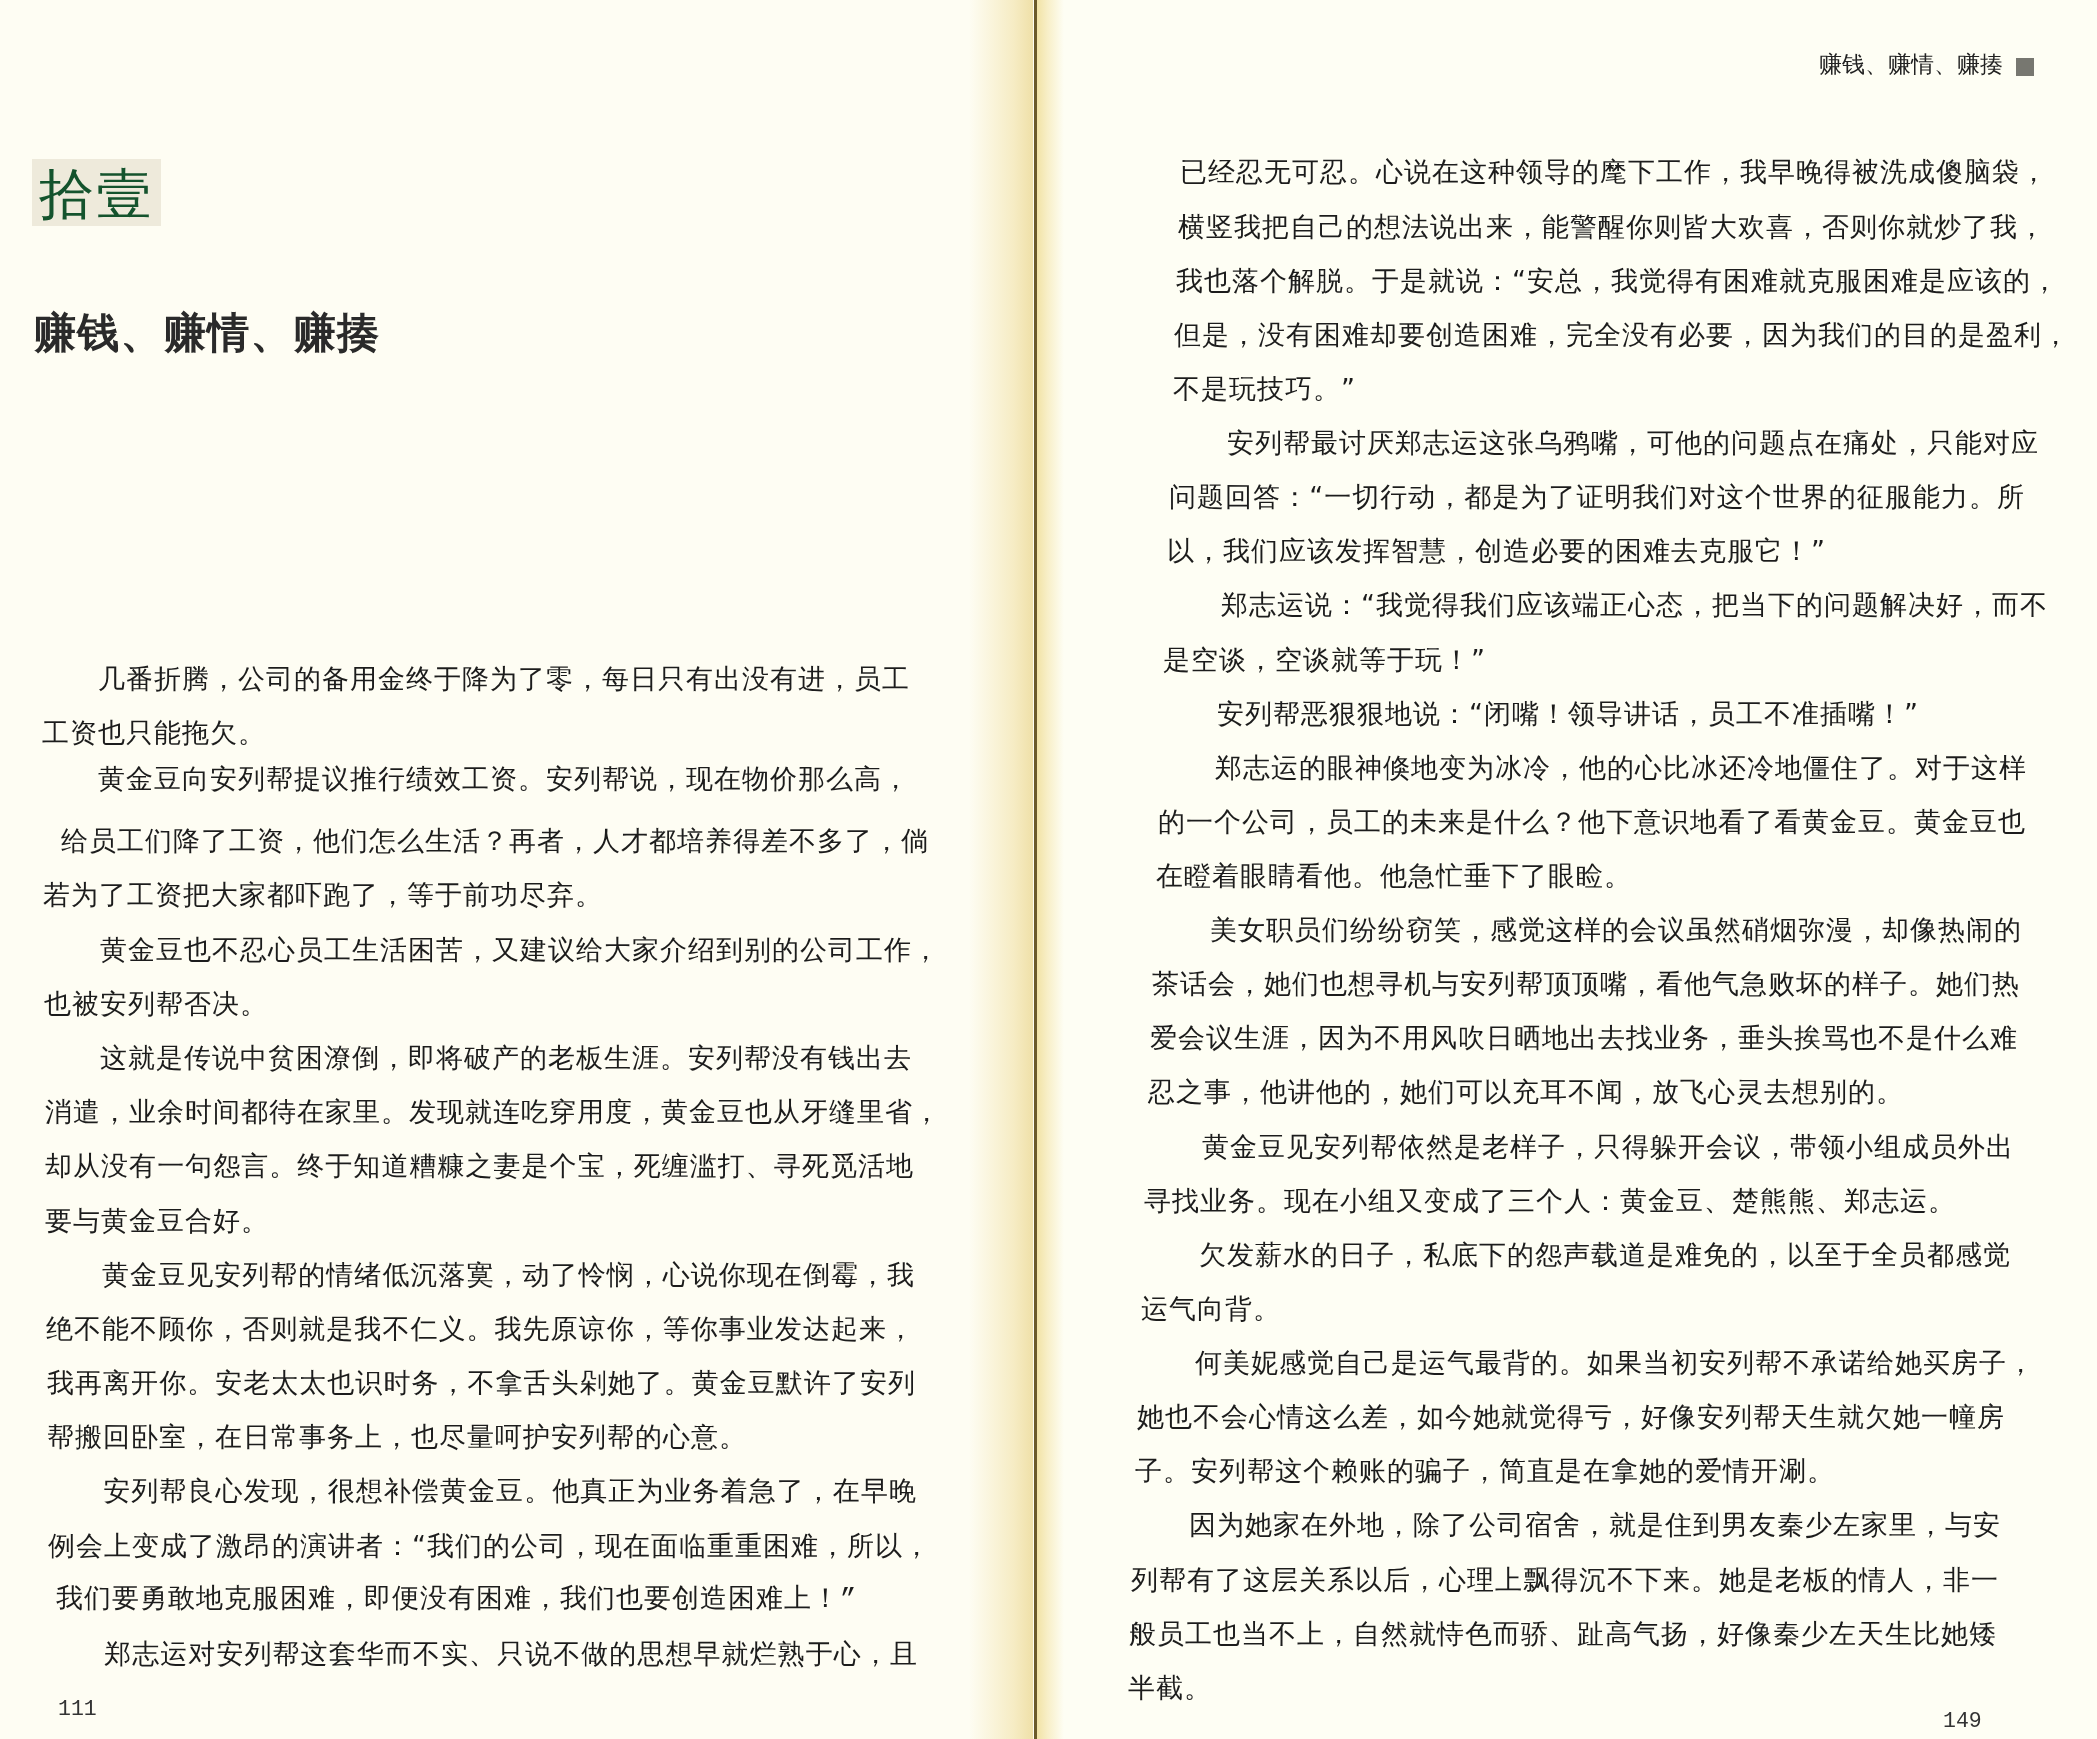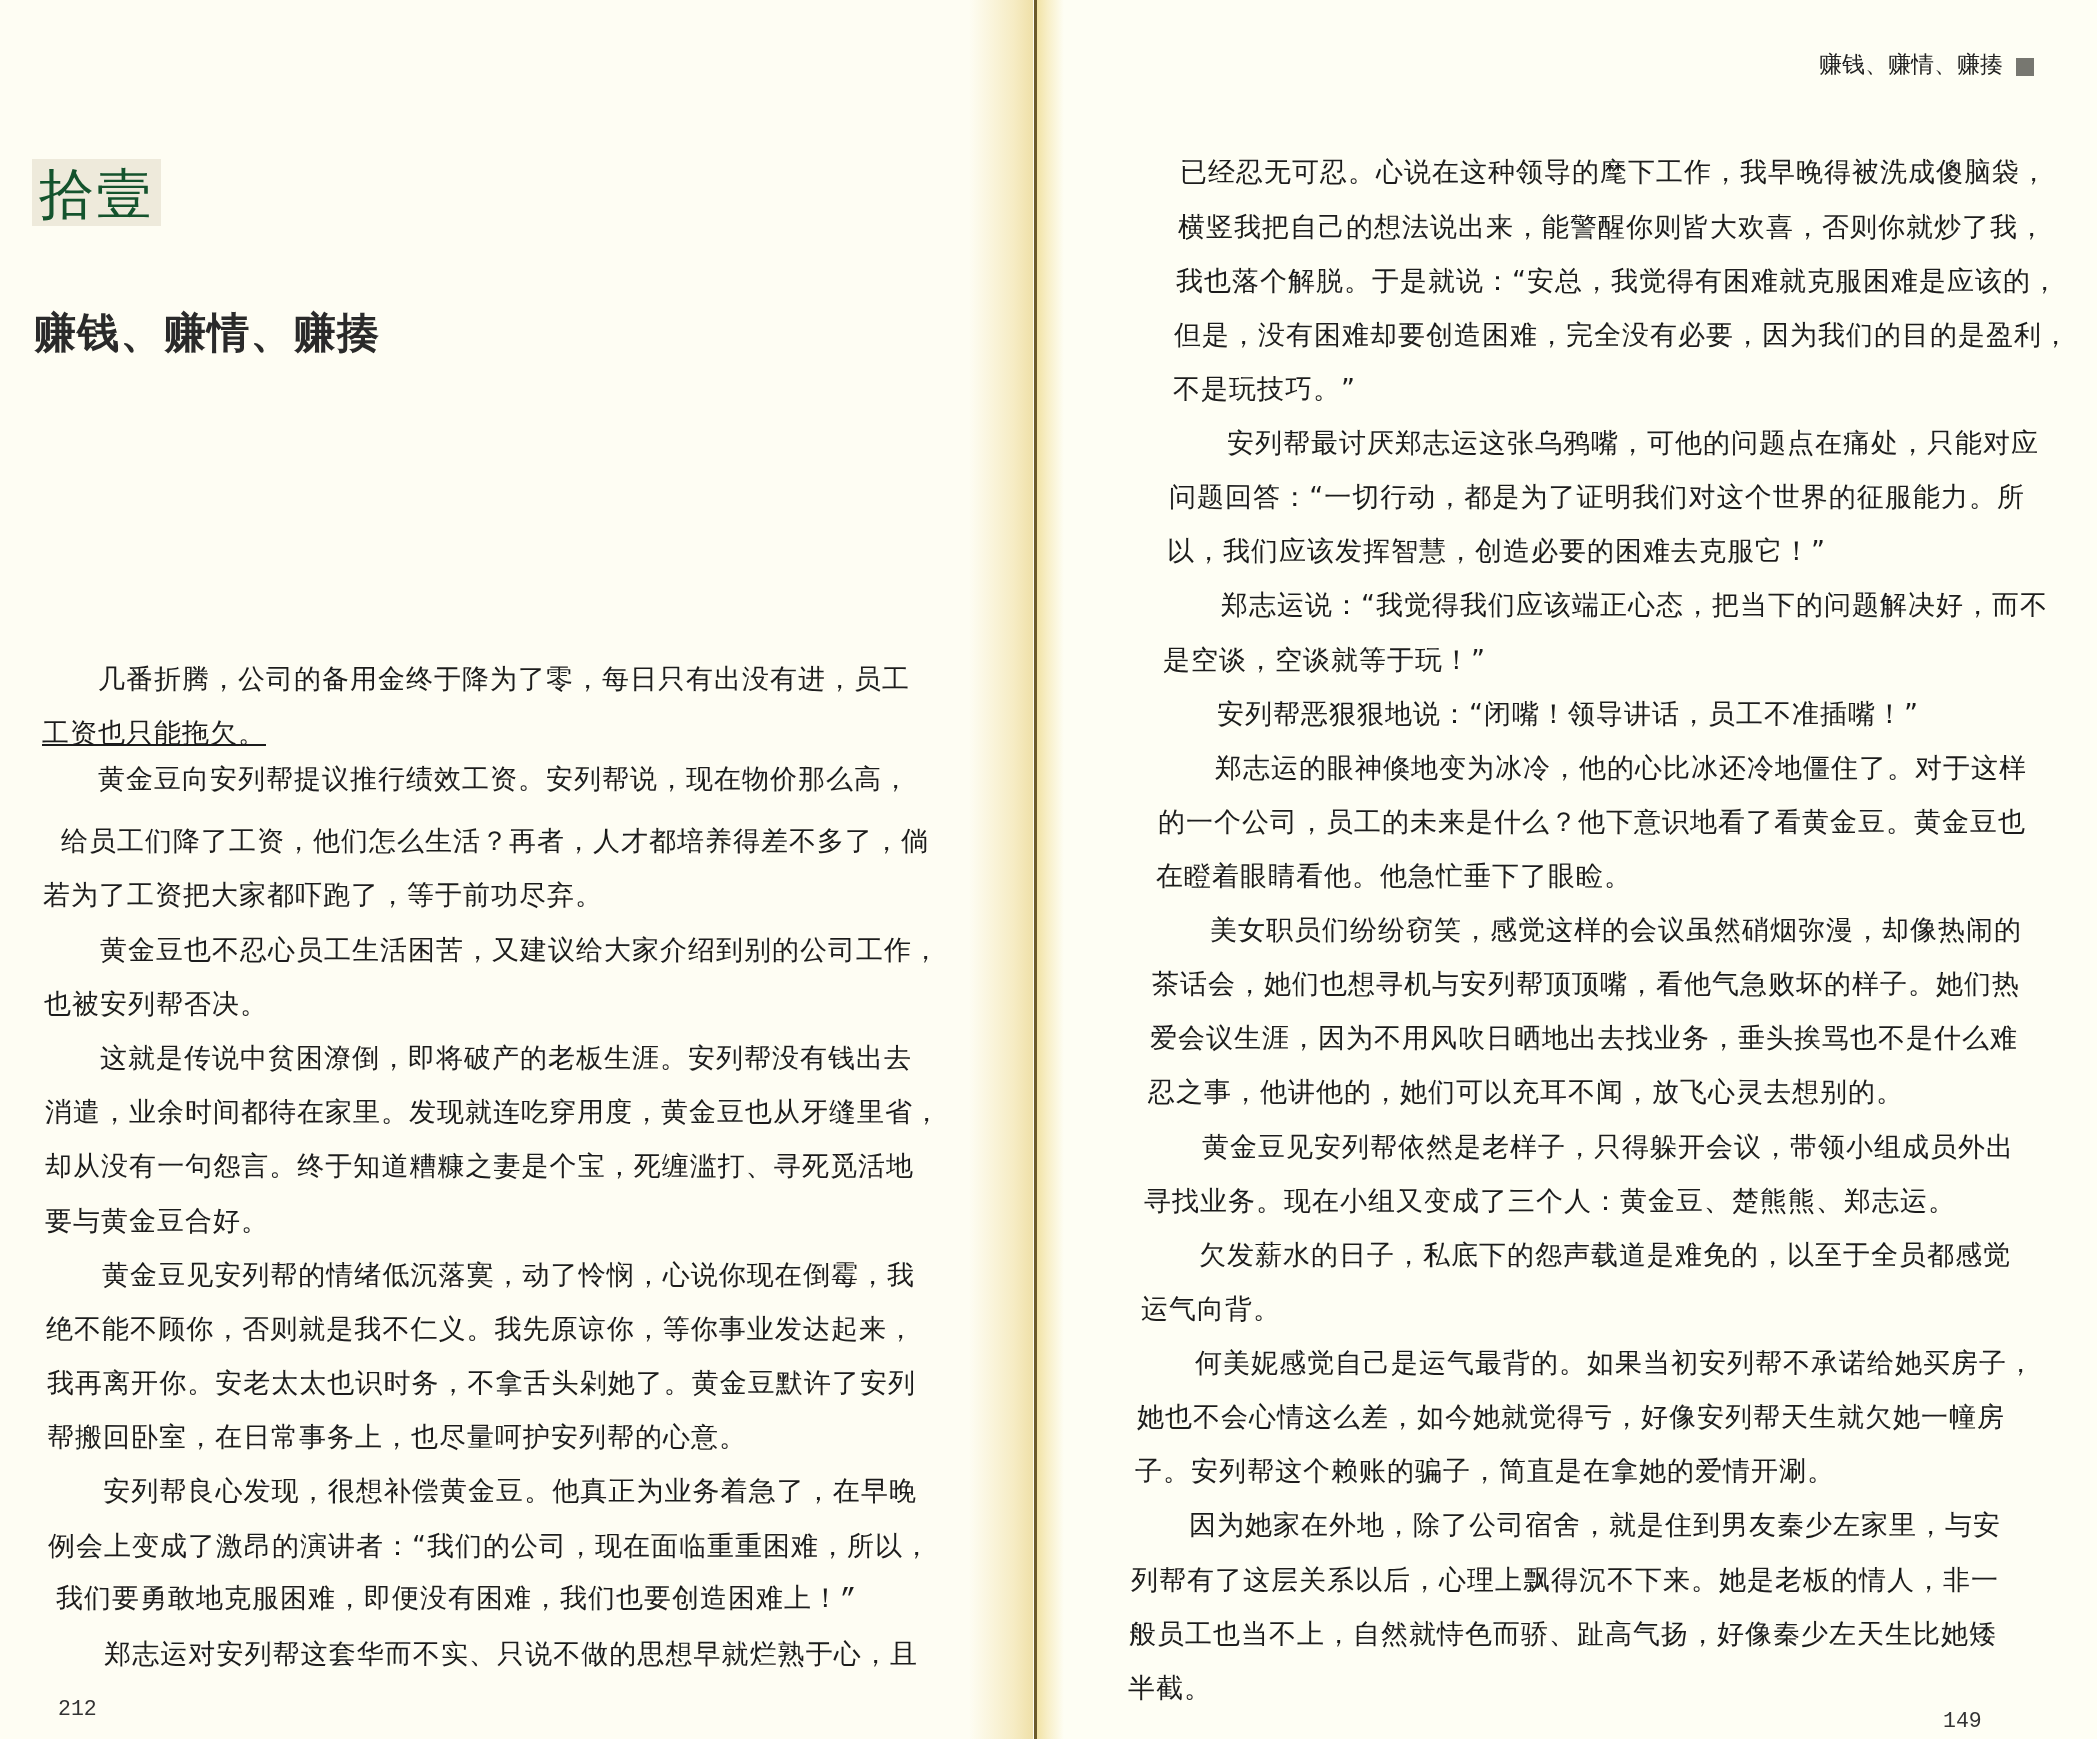--- a/index.html
+++ b/index.html
@@ -65,40 +65,40 @@
     .page-num-right { left: 1943px; top: 1708px; }
   </style>
 </head>
 <body>
 
 <div class="page page-left">
   <div class="chapter-num">拾壹</div>
   <div class="chapter-title">赚钱、赚情、赚揍</div>
   <div class="text-block" id="left-body">
       <div class="line" style="left: 42px; top: 660px; width: 867px; text-align: justify; text-align-last: justify;">　　几番折腾，公司的备用金终于降为了零，每日只有出没有进，员工</div>
-      <div class="line" style="left: 42px; top: 714px; width: 867px; text-align: justify; text-align-last: left; text-decoration: underline;">工资也只能拖欠。</div>
+      <div class="line" style="left: 42px; top: 714px; width: 867px; text-align: justify; text-align-last: left;">工资也只能拖欠。</div>
       <div class="line" style="left: 42px; top: 760px; width: 867px; text-align: justify; text-align-last: justify;">　　黄金豆向安列帮提议推行绩效工资。安列帮说，现在物价那么高，</div>
       <div class="line" style="left: 61px; top: 822px; width: 868px; text-align: justify; text-align-last: justify;">给员工们降了工资，他们怎么生活？再者，人才都培养得差不多了，倘</div>
       <div class="line" style="left: 43px; top: 876px; width: 868px; text-align: justify; text-align-last: left;">若为了工资把大家都吓跑了，等于前功尽弃。</div>
       <div class="line" style="left: 44px; top: 931px; width: 868px; text-align: justify; text-align-last: justify;">　　黄金豆也不忍心员工生活困苦，又建议给大家介绍到别的公司工作，</div>
       <div class="line" style="left: 44px; top: 985px; width: 868px; text-align: justify; text-align-last: left;">也被安列帮否决。</div>
       <div class="line" style="left: 44px; top: 1039px; width: 868px; text-align: justify; text-align-last: justify;">　　这就是传说中贫困潦倒，即将破产的老板生涯。安列帮没有钱出去</div>
       <div class="line" style="left: 45px; top: 1093px; width: 868px; text-align: justify; text-align-last: justify;">消遣，业余时间都待在家里。发现就连吃穿用度，黄金豆也从牙缝里省，</div>
       <div class="line" style="left: 45px; top: 1147px; width: 869px; text-align: justify; text-align-last: justify;">却从没有一句怨言。终于知道糟糠之妻是个宝，死缠滥打、寻死觅活地</div>
       <div class="line" style="left: 45px; top: 1202px; width: 869px; text-align: justify; text-align-last: left;">要与黄金豆合好。</div>
       <div class="line" style="left: 46px; top: 1256px; width: 869px; text-align: justify; text-align-last: justify;">　　黄金豆见安列帮的情绪低沉落寞，动了怜悯，心说你现在倒霉，我</div>
       <div class="line" style="left: 46px; top: 1310px; width: 869px; text-align: justify; text-align-last: justify;">绝不能不顾你，否则就是我不仁义。我先原谅你，等你事业发达起来，</div>
       <div class="line" style="left: 47px; top: 1364px; width: 869px; text-align: justify; text-align-last: justify;">我再离开你。安老太太也识时务，不拿舌头剁她了。黄金豆默许了安列</div>
       <div class="line" style="left: 47px; top: 1418px; width: 870px; text-align: justify; text-align-last: left;">帮搬回卧室，在日常事务上，也尽量呵护安列帮的心意。</div>
       <div class="line" style="left: 47px; top: 1472px; width: 870px; text-align: justify; text-align-last: justify;">　　安列帮良心发现，很想补偿黄金豆。他真正为业务着急了，在早晚</div>
       <div class="line" style="left: 48px; top: 1527px; width: 870px; text-align: justify; text-align-last: justify;">例会上变成了激昂的演讲者：“我们的公司，现在面临重重困难，所以，</div>
       <div class="line" style="left: 56px; top: 1581px; width: 870px; text-align: justify; text-align-last: left; font-family: Liberation Mono, monospace;">我们要勇敢地克服困难，即便没有困难，我们也要创造困难上！”</div>
       <div class="line" style="left: 48px; top: 1635px; width: 870px; text-align: justify; text-align-last: justify;">　　郑志运对安列帮这套华而不实、只说不做的思想早就烂熟于心，且</div>
     </div>
-  <div class="page-num page-num-left">212</div>
+  <div class="page-num page-num-left">111</div>
 </div>
 
 <div class="gutter-shade-l"></div>
 <div class="gutter-line"></div>
 
 <div class="page page-right">
   <div class="text-block" id="right-body">
       <div class="line" style="left: 140px; top: 153px; width: 853px; text-align: justify; text-align-last: justify;">已经忍无可忍。心说在这种领导的麾下工作，我早晚得被洗成傻脑袋，</div>
       <div class="line" style="left: 138px; top: 208px; width: 853px; text-align: justify; text-align-last: justify;">横竖我把自己的想法说出来，能警醒你则皆大欢喜，否则你就炒了我，</div>
       <div class="line" style="left: 136px; top: 262px; width: 854px; text-align: justify; text-align-last: justify;">我也落个解脱。于是就说：“安总，我觉得有困难就克服困难是应该的，</div>

